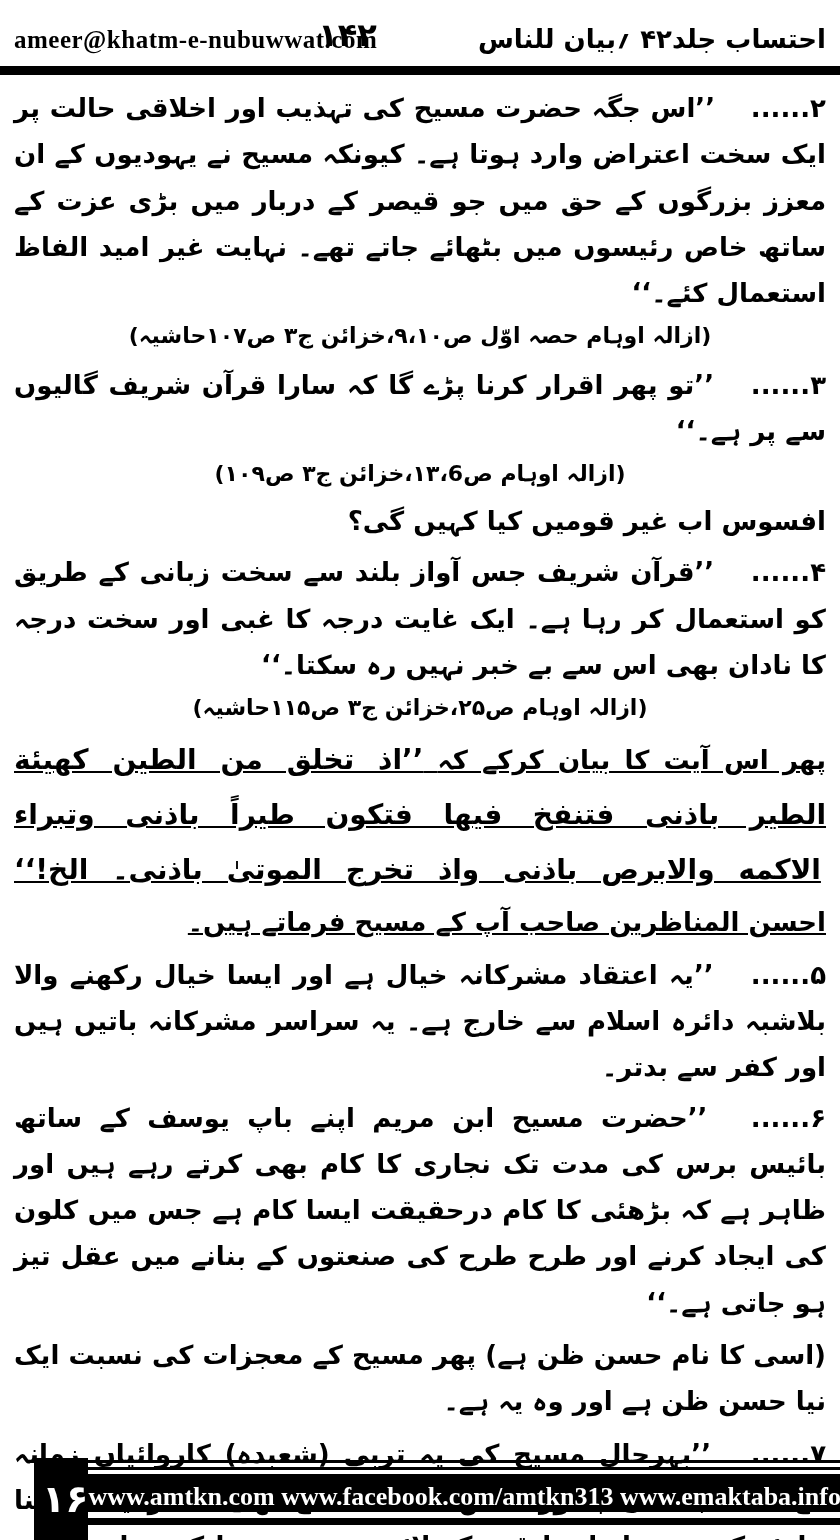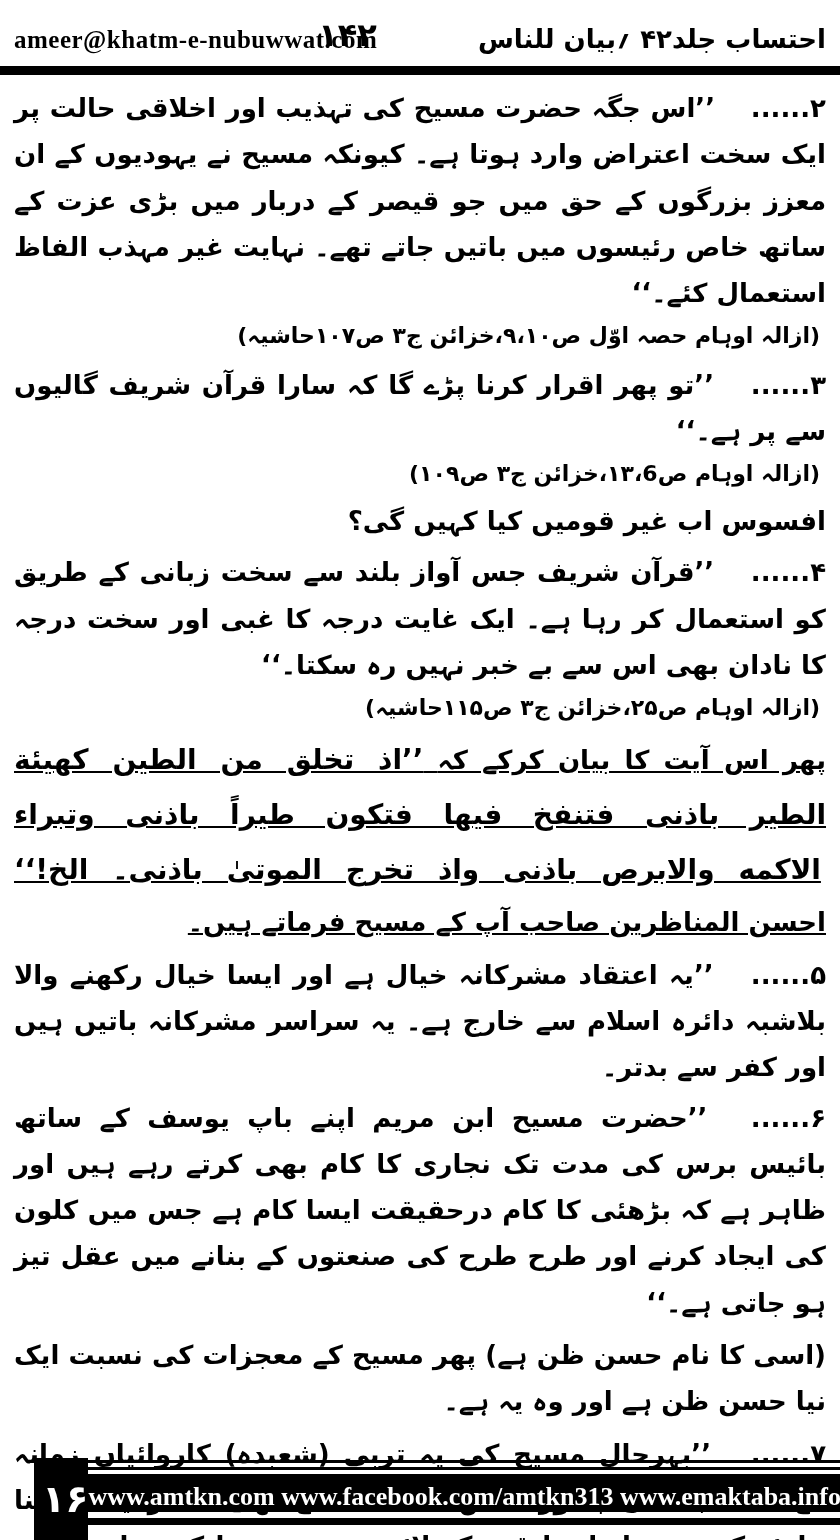--- a/index.html
+++ b/index.html
@@ -26,21 +26,21 @@
   }
   .top-rule{height:9px;background:#000;margin:6px 0 4px 0;}
   
   .content{padding:2px 14px 0 14px;}
   .q{
     direction:rtl;text-align:justify;text-align-last:right;
     font-weight:bold;font-size:26px;line-height:1.78;margin:4px 0 2px 0;
   }
   .q .qnum{letter-spacing:2px;padding-left:26px;}
   .ref{
-    direction:rtl;text-align:right;font-weight:bold;font-size:22px;
+    direction:rtl;text-align:center;font-weight:bold;font-size:22px;
     line-height:1.6;margin:2px 6px 8px 6px;
   }
   .interlude{
     direction:rtl;text-align:right;font-weight:bold;font-size:26px;
     line-height:1.7;margin:6px 0;
   }
   .ayat{
     direction:rtl;text-align:justify;text-align-last:right;
     font-weight:bold;font-size:26px;line-height:1.95;margin:4px 0 2px 0;text-decoration:underline;
   }
@@ -78,21 +78,21 @@
     <div class="header-email">ameer@khatm-e-nubuwwat.com</div>
     <div class="header-pagenum">۱۴۲</div>
     <div class="header-title">احتساب جلد۴۲ ؍بیان للناس</div>
   </div>
   <div class="top-rule"></div>
 
   <div class="content">
 
     <p class="q">
       <span class="qnum">۲......</span>
-      <span>’’اس جگہ حضرت مسیح کی تہذیب اور اخلاقی حالت پر ایک سخت اعتراض وارد ہوتا ہے۔ کیونکہ مسیح نے یہودیوں کے ان معزز بزرگوں کے حق میں جو قیصر کے دربار میں بڑی عزت کے ساتھ خاص رئیسوں میں باتیں جاتے تھے۔ نہایت غیر مہذب الفاظ استعمال کئے۔‘‘</span>
+      <span>’’اس جگہ حضرت مسیح کی تہذیب اور اخلاقی حالت پر ایک سخت اعتراض وارد ہوتا ہے۔ کیونکہ مسیح نے یہودیوں کے ان معزز بزرگوں کے حق میں جو قیصر کے دربار میں بڑی عزت کے ساتھ خاص رئیسوں میں بٹھائے جاتے تھے۔ نہایت غیر امید الفاظ استعمال کئے۔‘‘</span>
     </p>
     <p class="ref">(ازالہ اوہام حصہ اوّل ص۹،۱۰،خزائن ج۳ ص۱۰۷حاشیہ)</p>
 
     <p class="q">
       <span class="qnum">۳......</span>
       <span>’’تو پھر اقرار کرنا پڑے گا کہ سارا قرآن شریف گالیوں سے پر ہے۔‘‘</span>
     </p>
     <p class="ref">(ازالہ اوہام ص۱۳،6،خزائن ج۳ ص۱۰۹)</p>
 
     <p class="interlude">افسوس اب غیر قومیں کیا کہیں گی؟</p>

